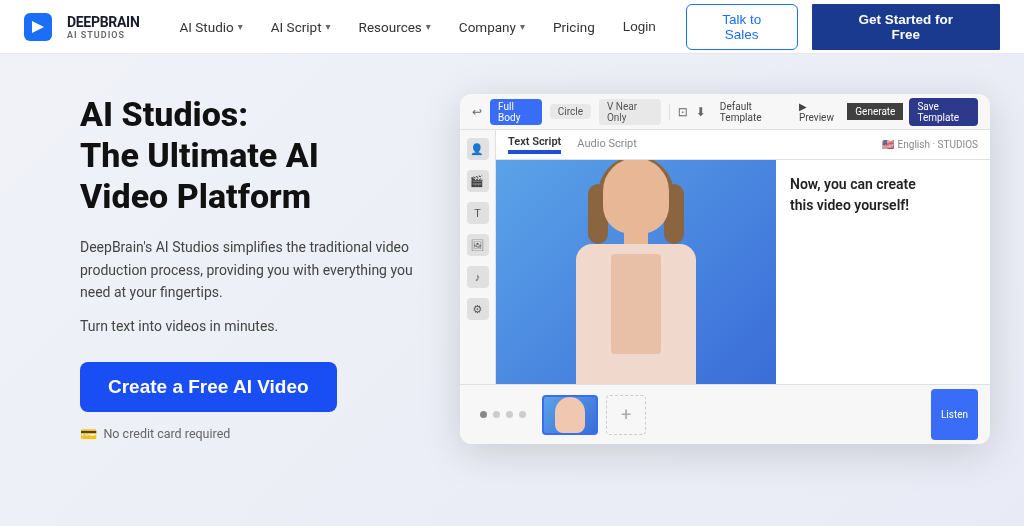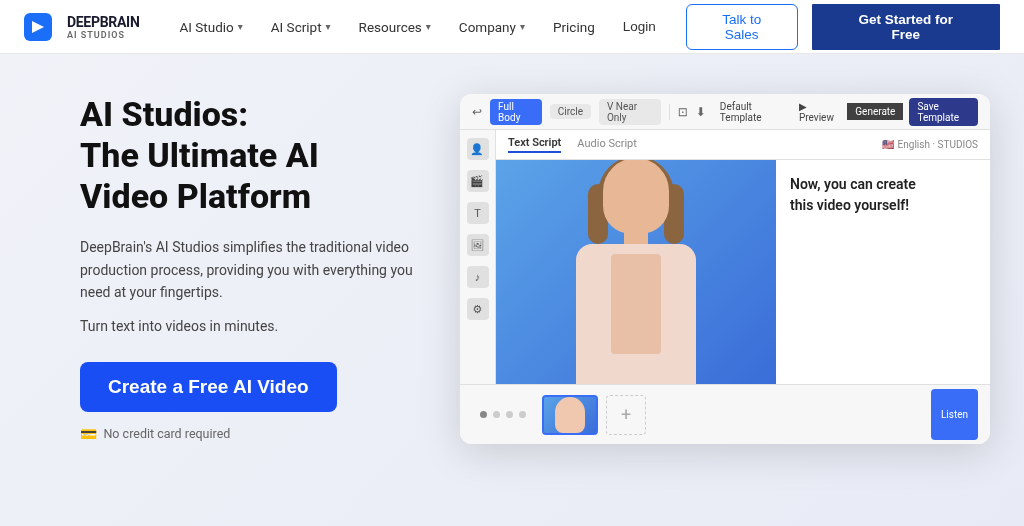--- a/index.html
+++ b/index.html
@@ -266,21 +266,21 @@
     }
     .studio-tab {
       font-size: 11px;
       color: #888;
       cursor: pointer;
       padding-bottom: 2px;
     }
     .studio-tab.active {
       color: #333;
       font-weight: 600;
-      border-bottom: 2px solid #1d4ed8;
+      border-bottom: 4px solid #1d4ed8;
     }
     .studio-tab-right {
       margin-left: auto;
       font-size: 10px;
       color: #888;
     }
     .studio-content {
       flex: 1;
       display: flex;
       overflow: hidden;

